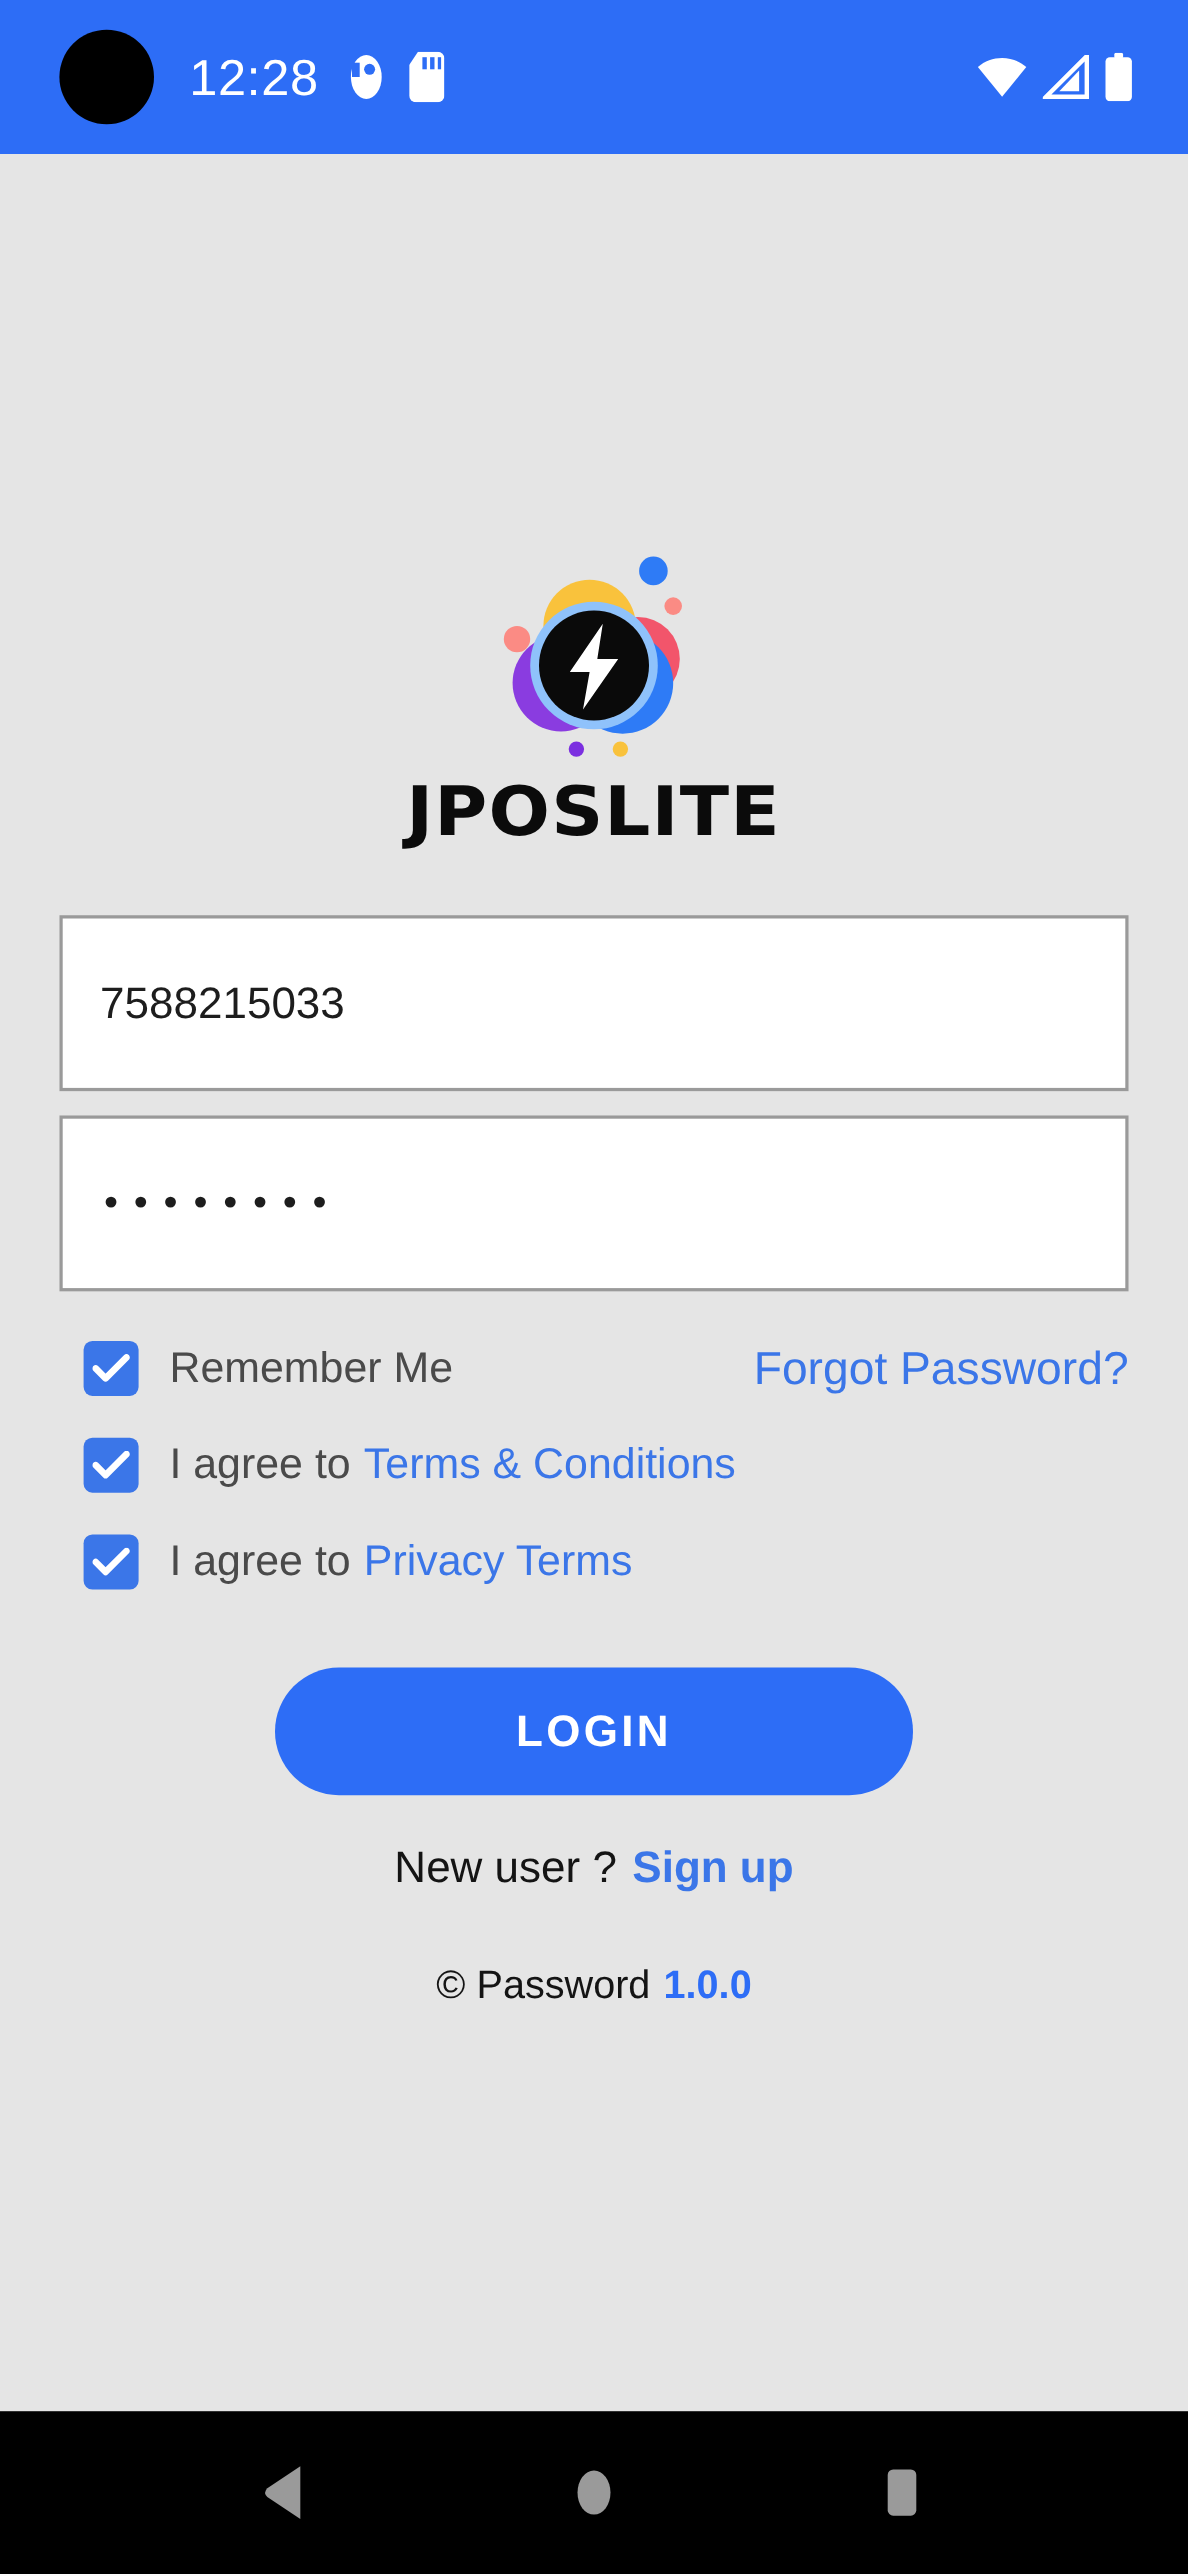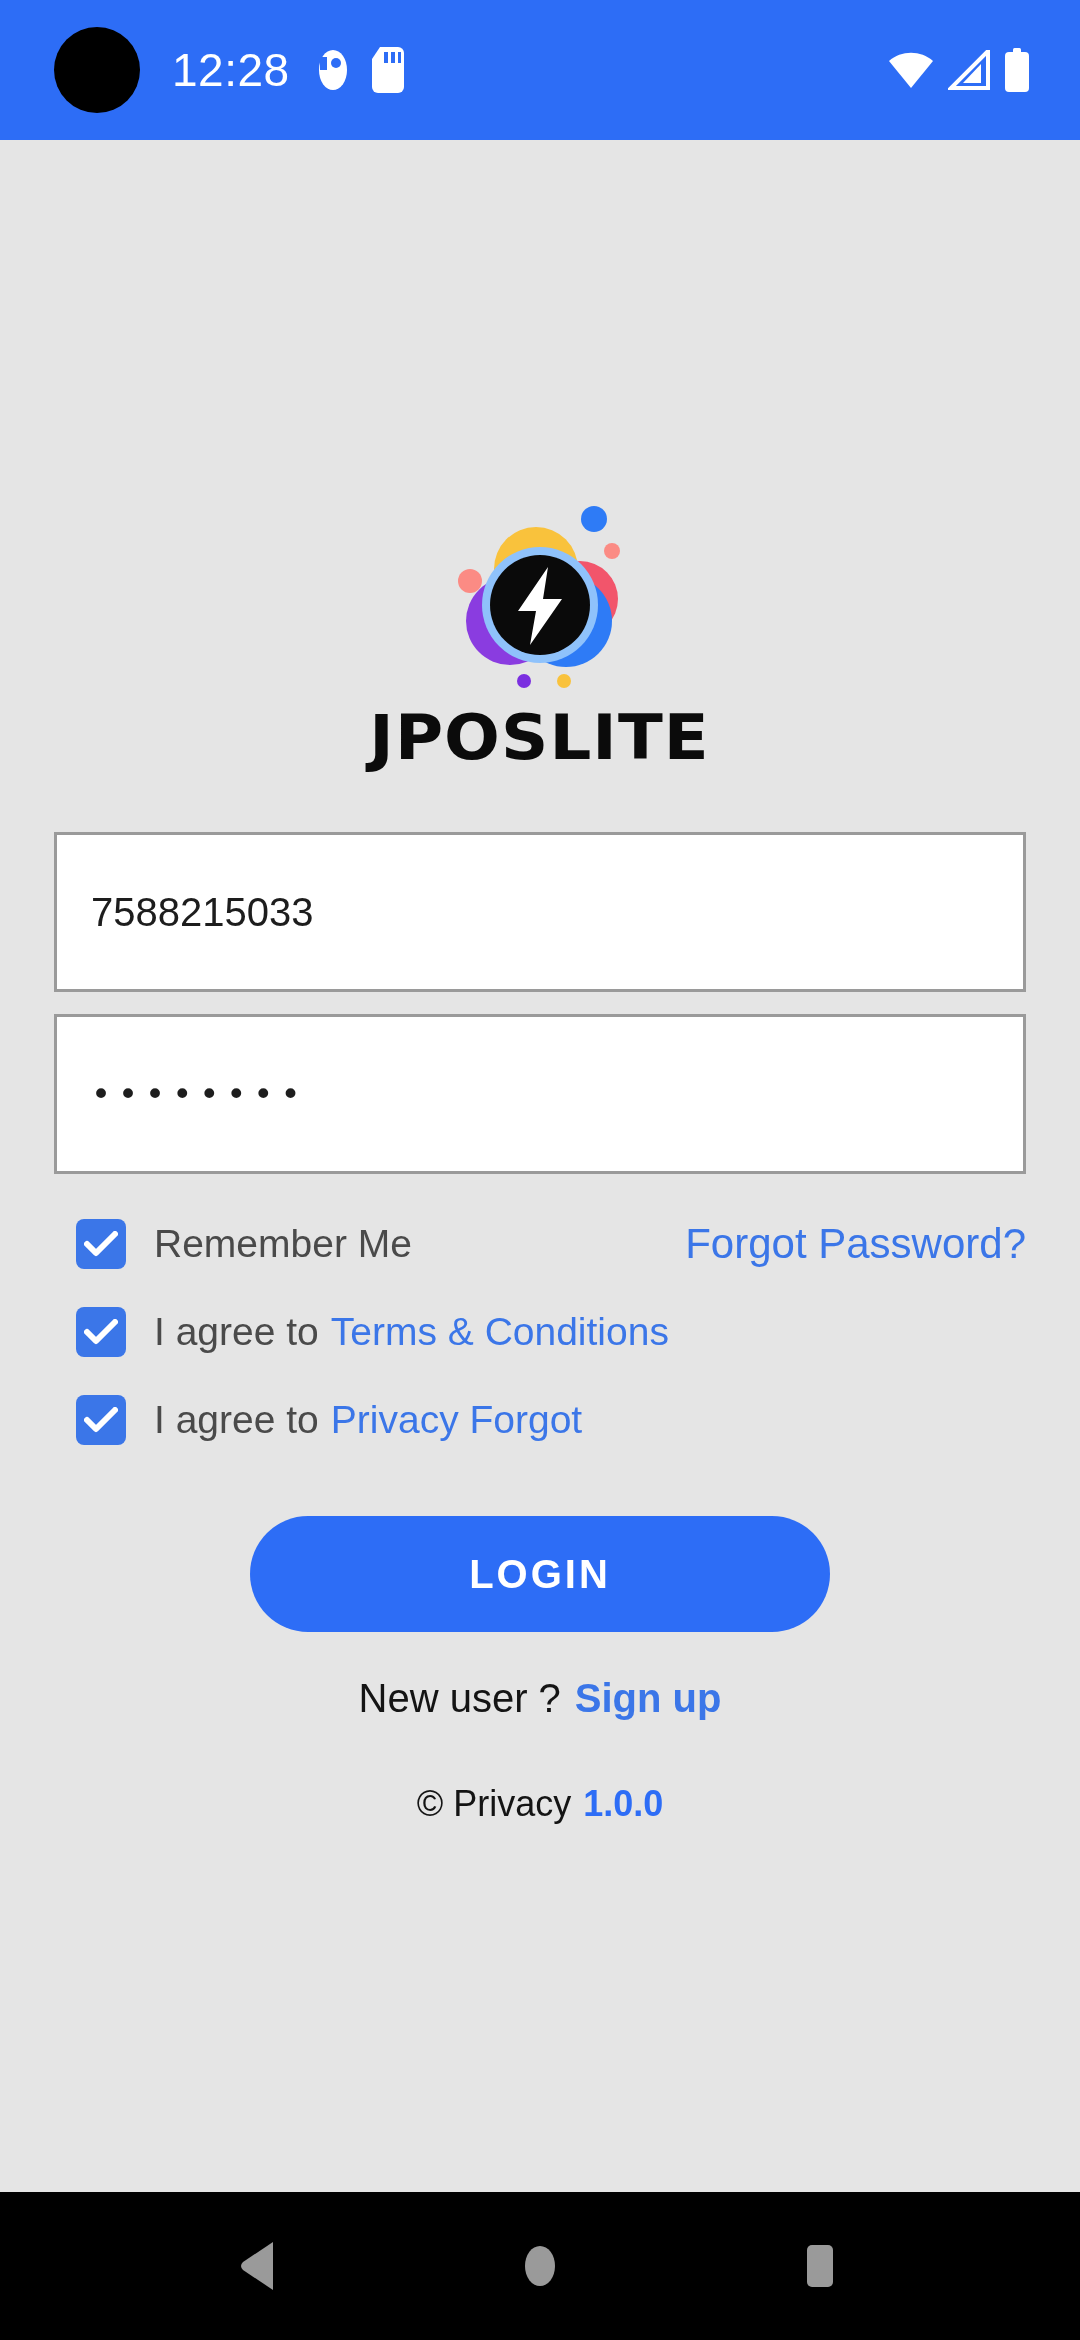--- a/index.html
+++ b/index.html
@@ -268,35 +268,35 @@
       </div>
 
       <div class="check-row">
         <div class="left">
           <span class="cbox">
             <svg width="34" height="26" viewBox="0 0 34 26">
               <path d="M3 13 L12 22 L31 3" fill="none" stroke="#ffffff" stroke-width="6" stroke-linecap="round" stroke-linejoin="round"></path>
             </svg>
           </span>
           <span class="cb-label">I agree to</span>
-          <span class="cb-label link-blue" style="margin-left:12px">Privacy Forgot</span>
+          <span class="cb-label link-blue" style="margin-left:12px">Privacy Terms</span>
         </div>
       </div>
 
     </div>
 
     <button class="login-btn">LOGIN</button>
 
     <div class="signup-row">
       <span>New user ?</span>
       <a class="signup-link">Sign up</a>
     </div>
 
     <div class="copyright">
-      <span>© Privacy</span>
+      <span>© Password</span>
       <span class="version">1.0.0</span>
     </div>
 
     <div class="bottom-fill"></div>
   </div>
 
   <div class="navbar">
     <div class="nav-btn">
       <svg width="46" height="52" viewBox="0 0 46 52">
         <path d="M36 2 L36 50 L6 30 Q2 26 6 22 Z" fill="#9a9a9a"></path>

